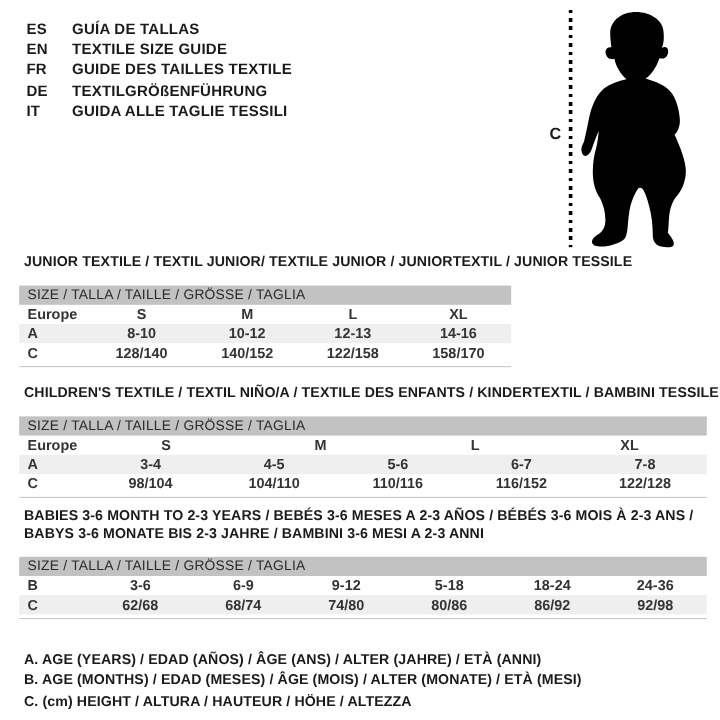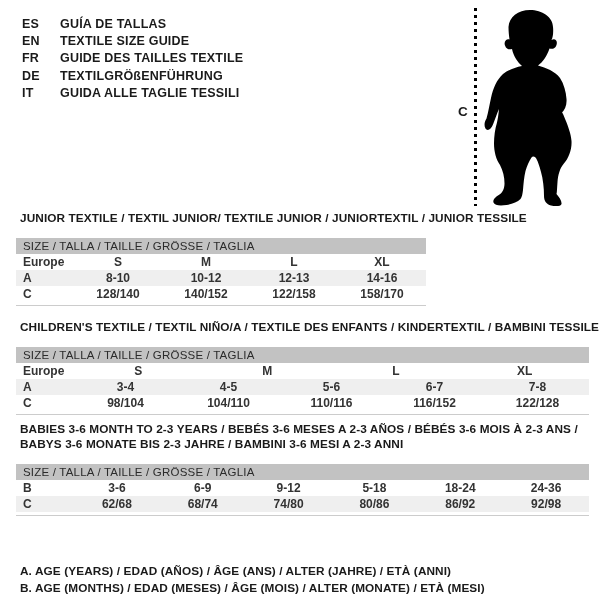--- a/index.html
+++ b/index.html
@@ -31,21 +31,21 @@
     height:16px;line-height:16px;background:var(--headerbar,#c2c2c2);
     padding-left:7px;font-size:11.5px;color:#2b2b2b;letter-spacing:.2px;
   }
   .tbl-row{display:flex;height:16px;line-height:16.5px;font-size:12px;color:#333;font-weight:bold;}
   .tbl-row.shaded{background:var(--shade,#efefef);}
   .cell{overflow:visible;}
   .cell.label{width:58px;padding-left:7px;box-sizing:border-box;}
   .cell.val{flex:1;text-align:center;}
   .tbl-line{height:1px;background:var(--line,#cccccc);margin-top:3px;}
   
-  .footnotes{position:absolute;left:20px;top:564px;}
+  .footnotes{position:absolute;left:20px;top:542px;}
   .footnote{height:17.4px;font-weight:700;font-size:11.8px;letter-spacing:.1px;white-space:nowrap;}
 </style>
 </head>
 <body>
 
 <div class="canvas" style="--bg: #ffffff; --text: #1a1a1a; --headerbar: #c2c2c2; --shade: #efefef; --line: #cccccc; --sil: #000000;">
 
   <div class="lang-block">
       <div class="lang-row">
         <span class="lang-code">ES</span>
@@ -209,15 +209,16 @@
             <span class="cell val">92/98</span>
           </div>
           <div class="tbl-line"></div>
         </div>
       </section>
     </div>
 
   <div class="footnotes">
       <div class="footnote">A. AGE (YEARS) / EDAD (AÑOS) / ÂGE (ANS) / ALTER (JAHRE) / ETÀ (ANNI)</div>
       <div class="footnote">B. AGE (MONTHS) / EDAD (MESES) / ÂGE (MOIS) / ALTER (MONATE) / ETÀ (MESI)</div>
+      <div class="footnote">C. (cm) HEIGHT / ALTURA / HAUTEUR / HÖHE / ALTEZZA</div>
     </div>
 
 </div>
 
 </body></html>

